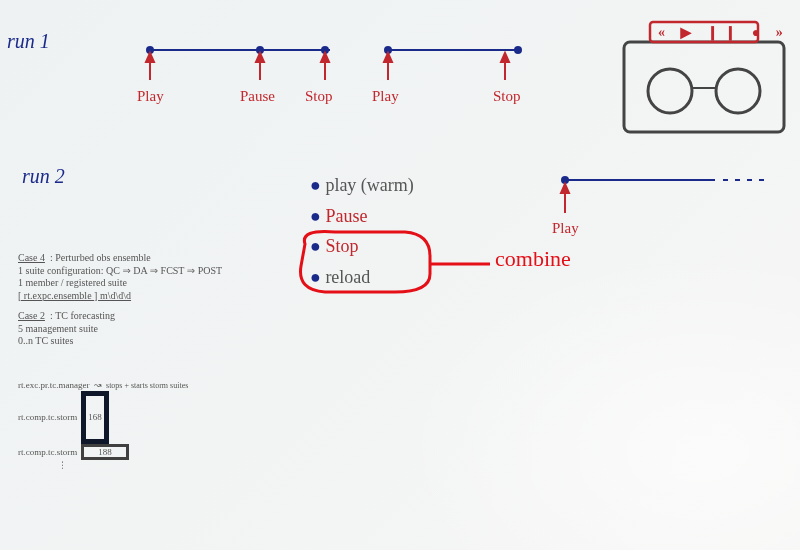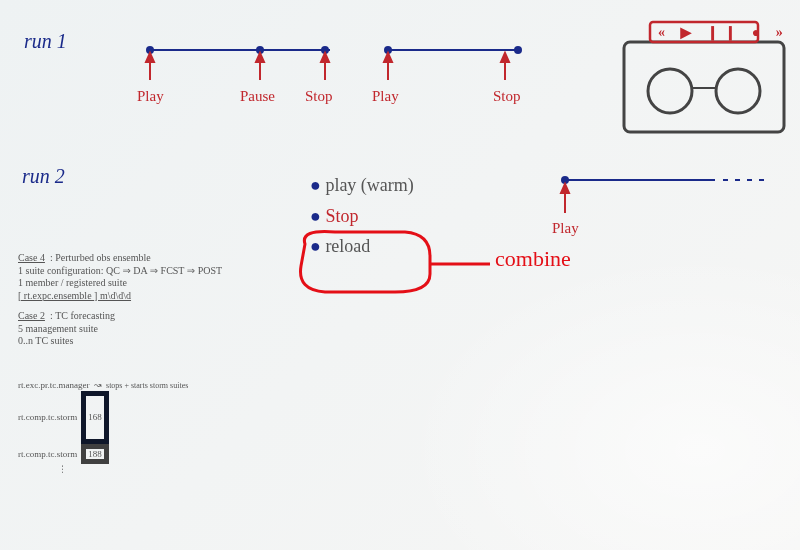--- a/index.html
+++ b/index.html
@@ -20,21 +20,21 @@
   .grey{color:#555}
   .small{font-size:10px;line-height:1.25}
   .tiny{font-size:9px;line-height:1.2}
   .title{font-size:20px;font-style:italic}
   .lbl{font-size:15px}
   .ul{ text-decoration:underline }
 </style>
 </head>
 <body>
 
-<div class="abs blue title" style="left:24px;top:30px">run 1</div>
+<div class="abs blue title" style="left:7px;top:30px">run 1</div>
 
 <svg class="abs" style="left:130px;top:35px" width="420" height="80">
 
   <line x1="20" y1="15" x2="200" y2="15" stroke="#1a2a8a" stroke-width="2"></line>
   <line x1="255" y1="15" x2="390" y2="15" stroke="#1a2a8a" stroke-width="2"></line>
 
   <circle cx="20" cy="15" r="4" fill="#1a2a8a"></circle>
   <circle cx="130" cy="15" r="4" fill="#1a2a8a"></circle>
   <circle cx="195" cy="15" r="4" fill="#1a2a8a"></circle>
   <circle cx="258" cy="15" r="4" fill="#1a2a8a"></circle>
@@ -71,20 +71,21 @@
   <span>▶</span>
   <span>❙❙</span>
   <span>●</span>
   <span>»</span>
 </div>
 
 <div class="abs blue title" style="left:22px;top:165px">run 2</div>
 
 <div class="abs" style="left:310px;top:170px;font-size:18px;line-height:1.7">
   <div class="grey"><span class="blue">●&nbsp;</span><span>play  (warm)</span></div>
+  <div class="red"><span class="blue">●&nbsp;</span><span>Pause</span></div>
   <div class="red"><span class="blue">●&nbsp;</span><span>Stop</span></div>
   <div class="grey"><span class="blue">●&nbsp;</span><span>reload</span></div>
 </div>
 
 <svg class="abs" style="left:295px;top:224px" width="330" height="80">
   <path d="M 10 20 Q 5 5 40 8 L 110 8 Q 135 10 135 32 L 135 50 Q 135 68 100 68 L 30 68 Q 2 66 6 42 Z" fill="none" stroke="#e40f17" stroke-width="3" stroke-linejoin="round"></path>
   <line x1="135" y1="40" x2="195" y2="40" stroke="#e40f17" stroke-width="3"></line>
 </svg>
 <div class="abs" style="left:495px;top:246px;font-size:22px;color:#e40f17;font-weight:normal">combine</div>
 
@@ -128,16 +129,16 @@
     <span>rt.exc.pr.tc.manager</span>
     <span style="display:inline-block">&nbsp;↝&nbsp;</span>
     <span style="font-size:8px">stops + starts storm suites</span>
   </div>
   <div style="display:flex;align-items:center;gap:4px">
     <span>rt.comp.tc.storm</span>
     <span style="border:5px solid #0f172a;padding:16px 2px">168</span>
   </div>
   <div style="display:flex;align-items:center;gap:4px">
     <span>rt.comp.tc.storm</span>
-    <span style="border:5px solid #404040;padding:0 2px">188</span>
+    <span style="border:3px solid #404040;padding:0 14px">188</span>
   </div>
   <div style="padding-left:40px">⋮</div>
 </div>
 
 </body></html>

